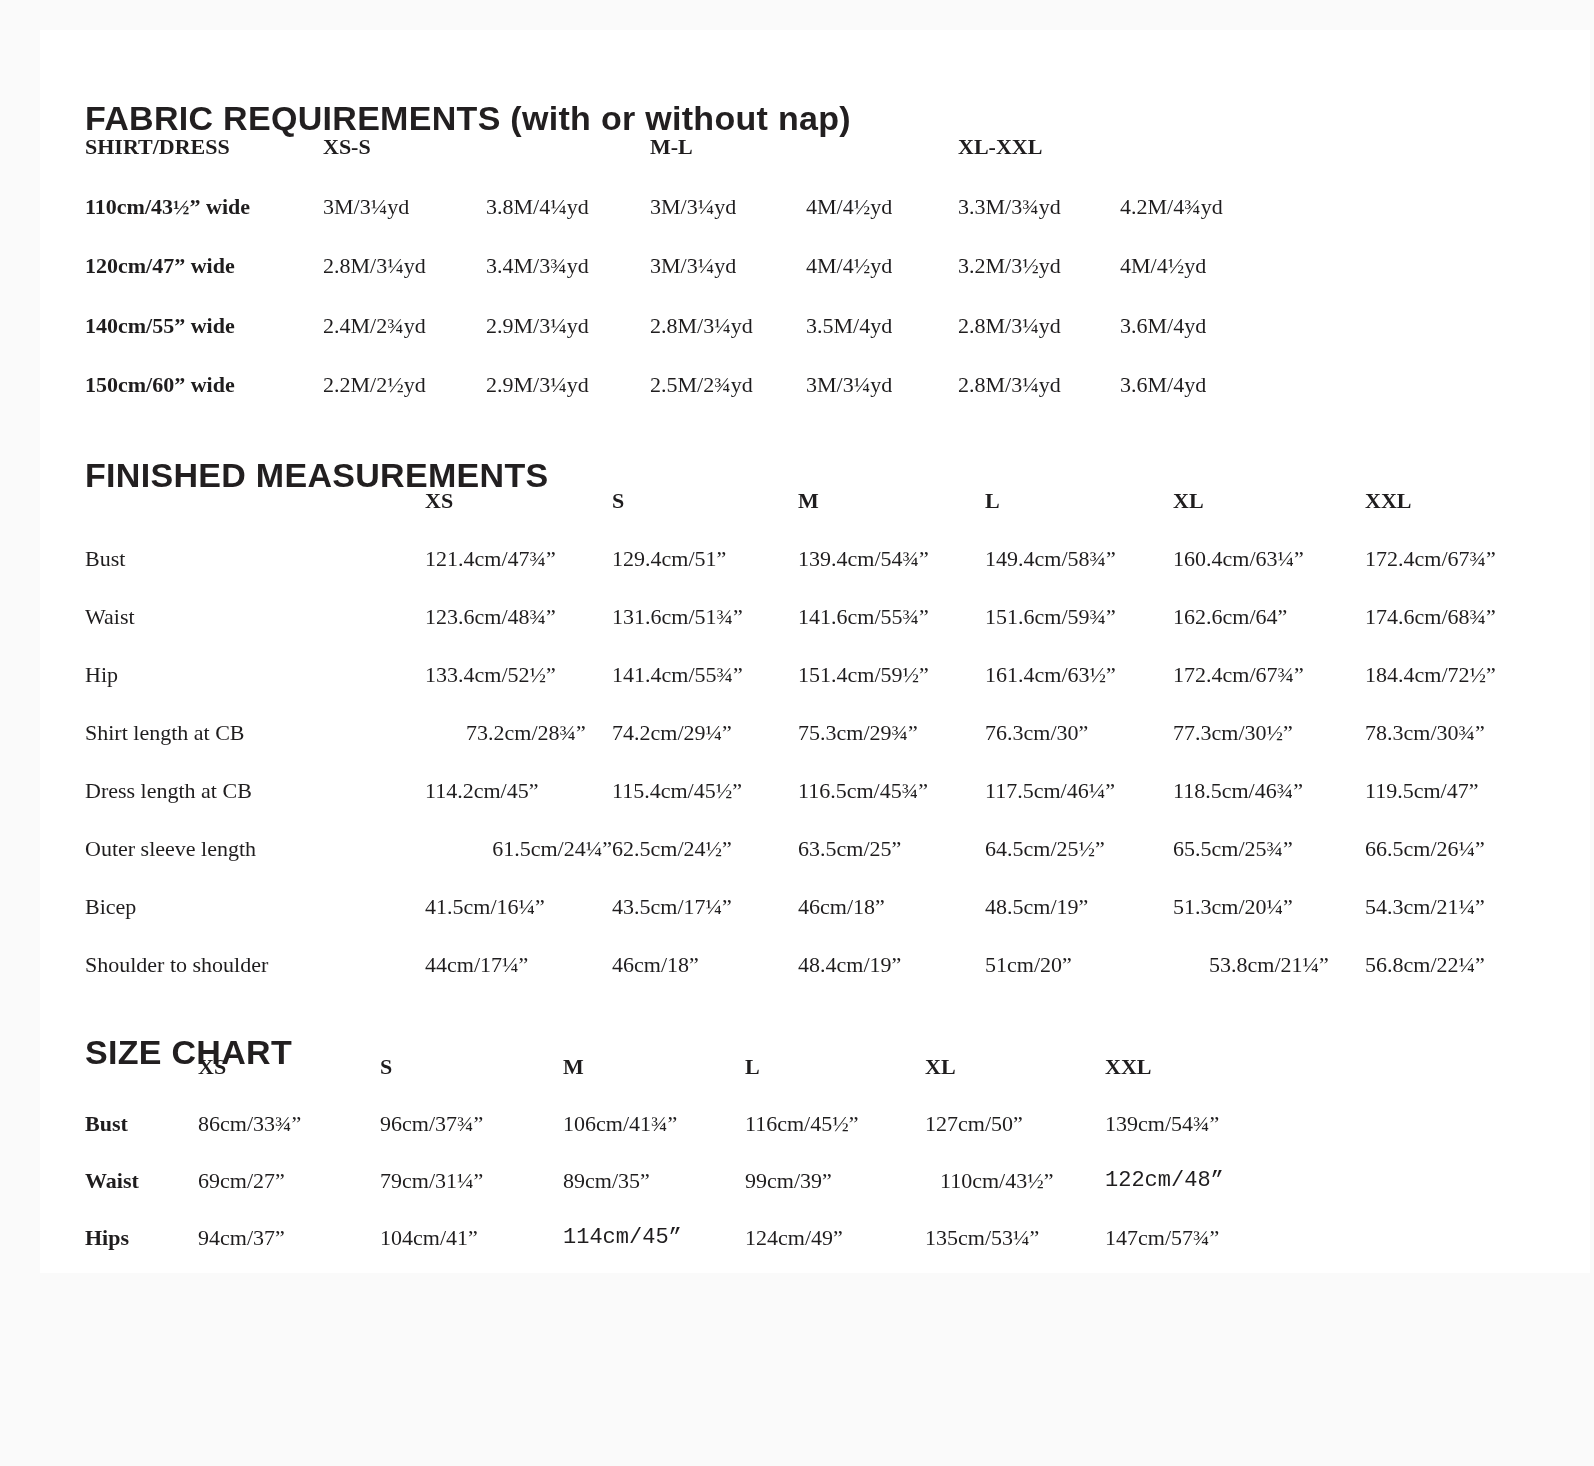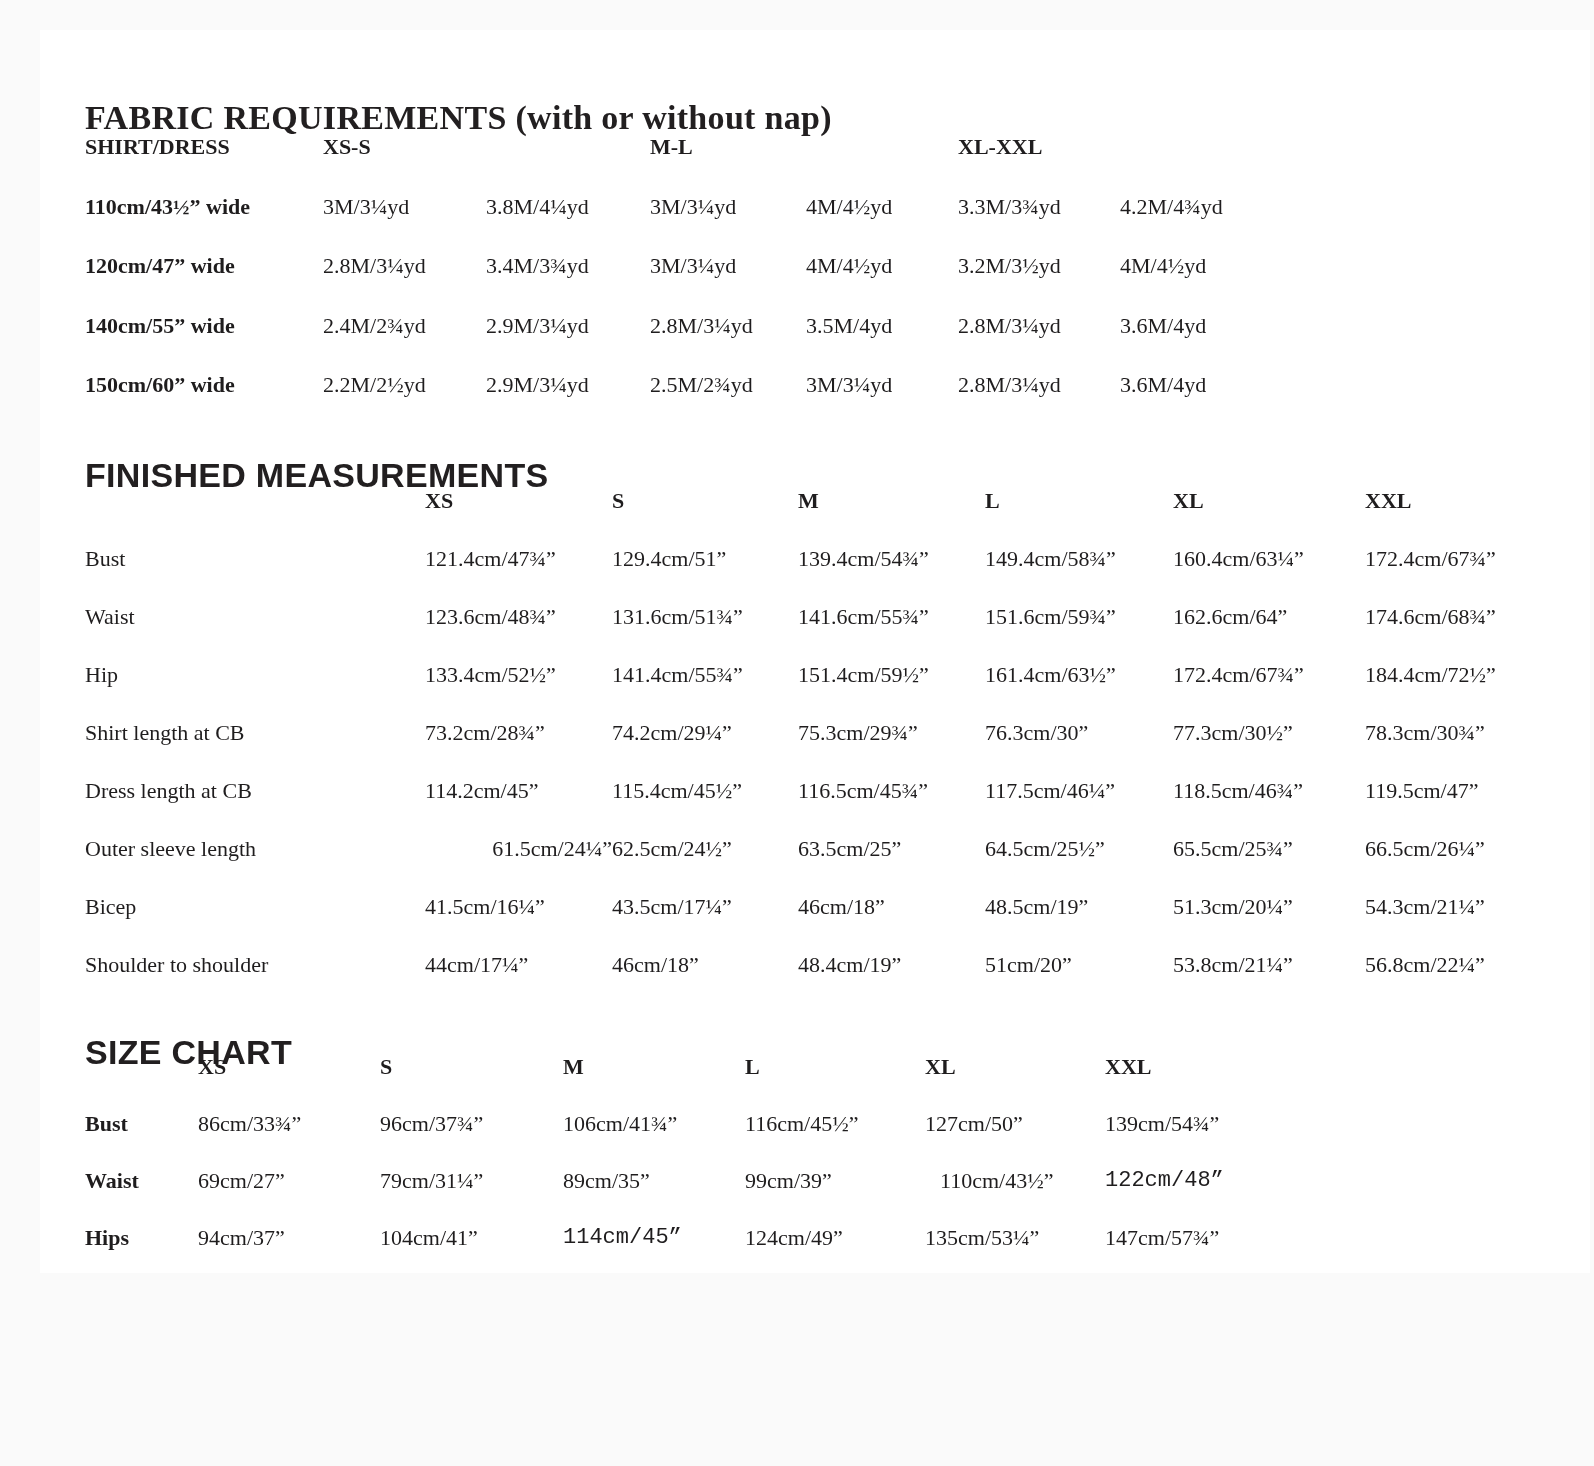--- a/index.html
+++ b/index.html
@@ -31,21 +31,21 @@
     position: absolute;
     display: grid;
     align-items: start;
   }
   .cell {
     font-size: 22px;
     line-height: 26px;
     white-space: nowrap;
   }
   .bold { font-weight: 700; }
-  #fabric-title   { left: 45px; top: 43px; font-family: Liberation Serif, serif; }
+  #fabric-title   { left: 45px; top: 43px; }
   #fabric-grid {
     left: 45px; top: 104px;
     grid-template-columns: 238px 163px 164px 156px 152px 162px 140px;
     grid-auto-rows: 59.5px;
   }
   #finished-title { left: 45px; top: 400px; }
   #finished-grid {
     left: 45px; top: 458px;
     grid-template-columns: 340px 187px 186px 187px 188px 192px 170px;
     grid-auto-rows: 58px;
@@ -121,21 +121,21 @@
       <div class="cell" style="grid-column: 6;">162.6cm/64”</div>
       <div class="cell" style="grid-column: 7;">174.6cm/68¾”</div>
       <div class="cell" style="grid-column: 1;">Hip</div>
       <div class="cell" style="grid-column: 2;">133.4cm/52½”</div>
       <div class="cell" style="grid-column: 3;">141.4cm/55¾”</div>
       <div class="cell" style="grid-column: 4;">151.4cm/59½”</div>
       <div class="cell" style="grid-column: 5;">161.4cm/63½”</div>
       <div class="cell" style="grid-column: 6;">172.4cm/67¾”</div>
       <div class="cell" style="grid-column: 7;">184.4cm/72½”</div>
       <div class="cell" style="grid-column: 1;">Shirt length at CB</div>
-      <div class="cell" style="grid-column: 2;">73.2cm/28¾”</div>
+      <div class="cell" style="grid-column: 2; margin-left: 41px;">73.2cm/28¾”</div>
       <div class="cell" style="grid-column: 3;">74.2cm/29¼”</div>
       <div class="cell" style="grid-column: 4;">75.3cm/29¾”</div>
       <div class="cell" style="grid-column: 5;">76.3cm/30”</div>
       <div class="cell" style="grid-column: 6;">77.3cm/30½”</div>
       <div class="cell" style="grid-column: 7;">78.3cm/30¾”</div>
       <div class="cell" style="grid-column: 1;">Dress length at CB</div>
       <div class="cell" style="grid-column: 2;">114.2cm/45”</div>
       <div class="cell" style="grid-column: 3;">115.4cm/45½”</div>
       <div class="cell" style="grid-column: 4;">116.5cm/45¾”</div>
       <div class="cell" style="grid-column: 5;">117.5cm/46¼”</div>
@@ -153,21 +153,21 @@
       <div class="cell" style="grid-column: 3;">43.5cm/17¼”</div>
       <div class="cell" style="grid-column: 4;">46cm/18”</div>
       <div class="cell" style="grid-column: 5;">48.5cm/19”</div>
       <div class="cell" style="grid-column: 6;">51.3cm/20¼”</div>
       <div class="cell" style="grid-column: 7;">54.3cm/21¼”</div>
       <div class="cell" style="grid-column: 1;">Shoulder to shoulder</div>
       <div class="cell" style="grid-column: 2;">44cm/17¼”</div>
       <div class="cell" style="grid-column: 3;">46cm/18”</div>
       <div class="cell" style="grid-column: 4;">48.4cm/19”</div>
       <div class="cell" style="grid-column: 5;">51cm/20”</div>
-      <div class="cell" style="grid-column: 6;">53.8cm/21¼”</div>
+      <div class="cell" style="grid-column: 6; margin-left: 36px;">53.8cm/21¼”</div>
       <div class="cell" style="grid-column: 7;">56.8cm/22¼”</div>
     </div>
 
   <h2 class="section-title" id="size-title">SIZE CHART</h2>
   <div class="grid" id="size-grid">
       <div class="cell bold" style="grid-column: 2;">XS</div>
       <div class="cell bold" style="grid-column: 3;">S</div>
       <div class="cell bold" style="grid-column: 4;">M</div>
       <div class="cell bold" style="grid-column: 5;">L</div>
       <div class="cell bold" style="grid-column: 6;">XL</div>

